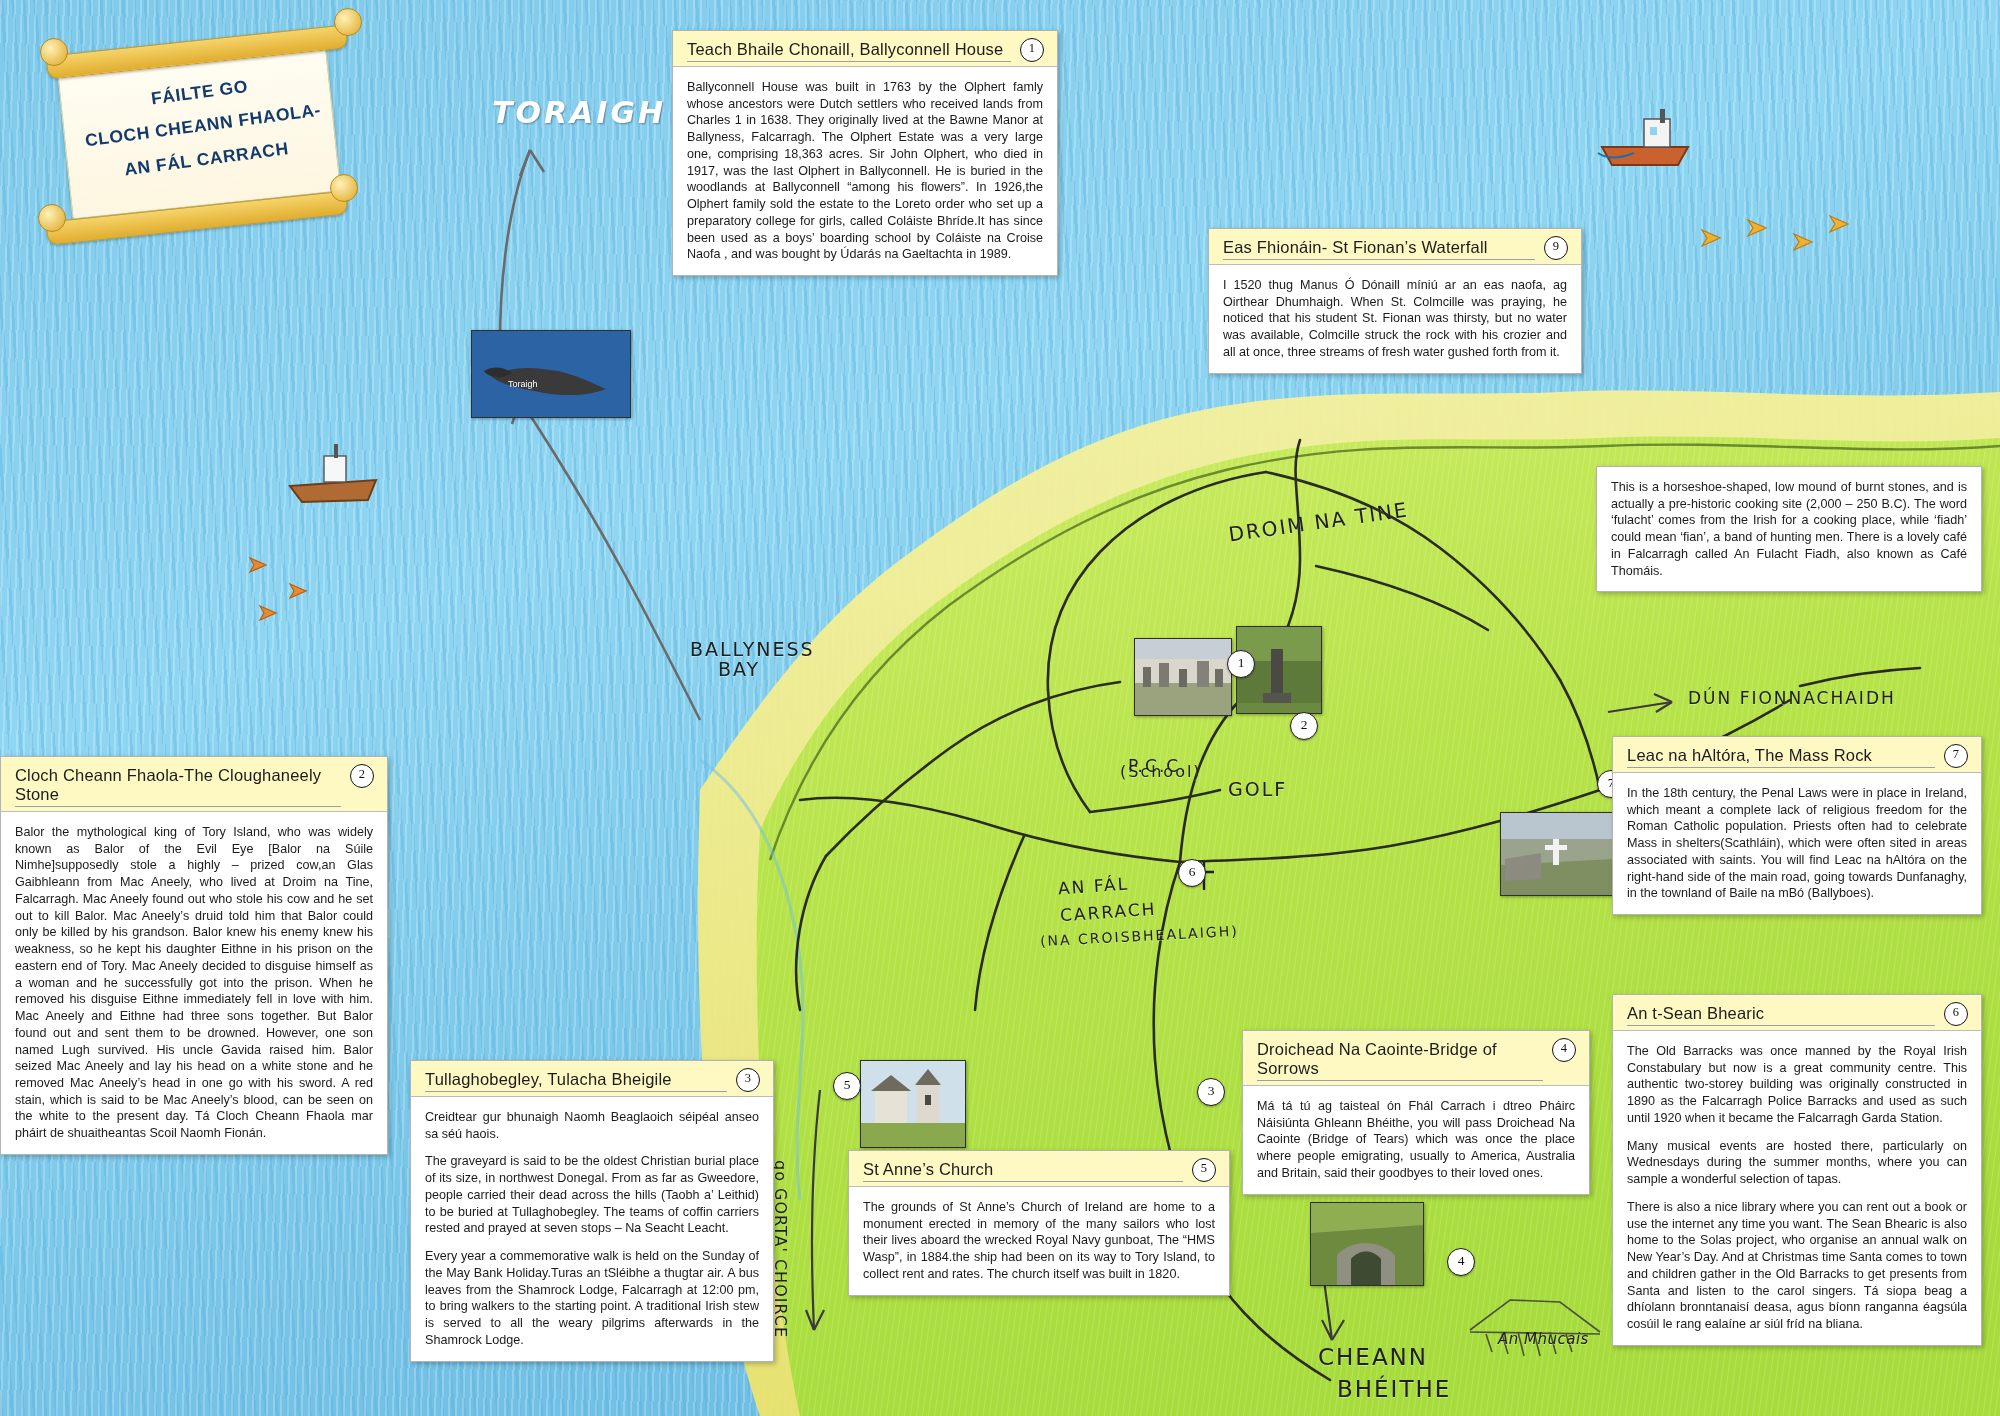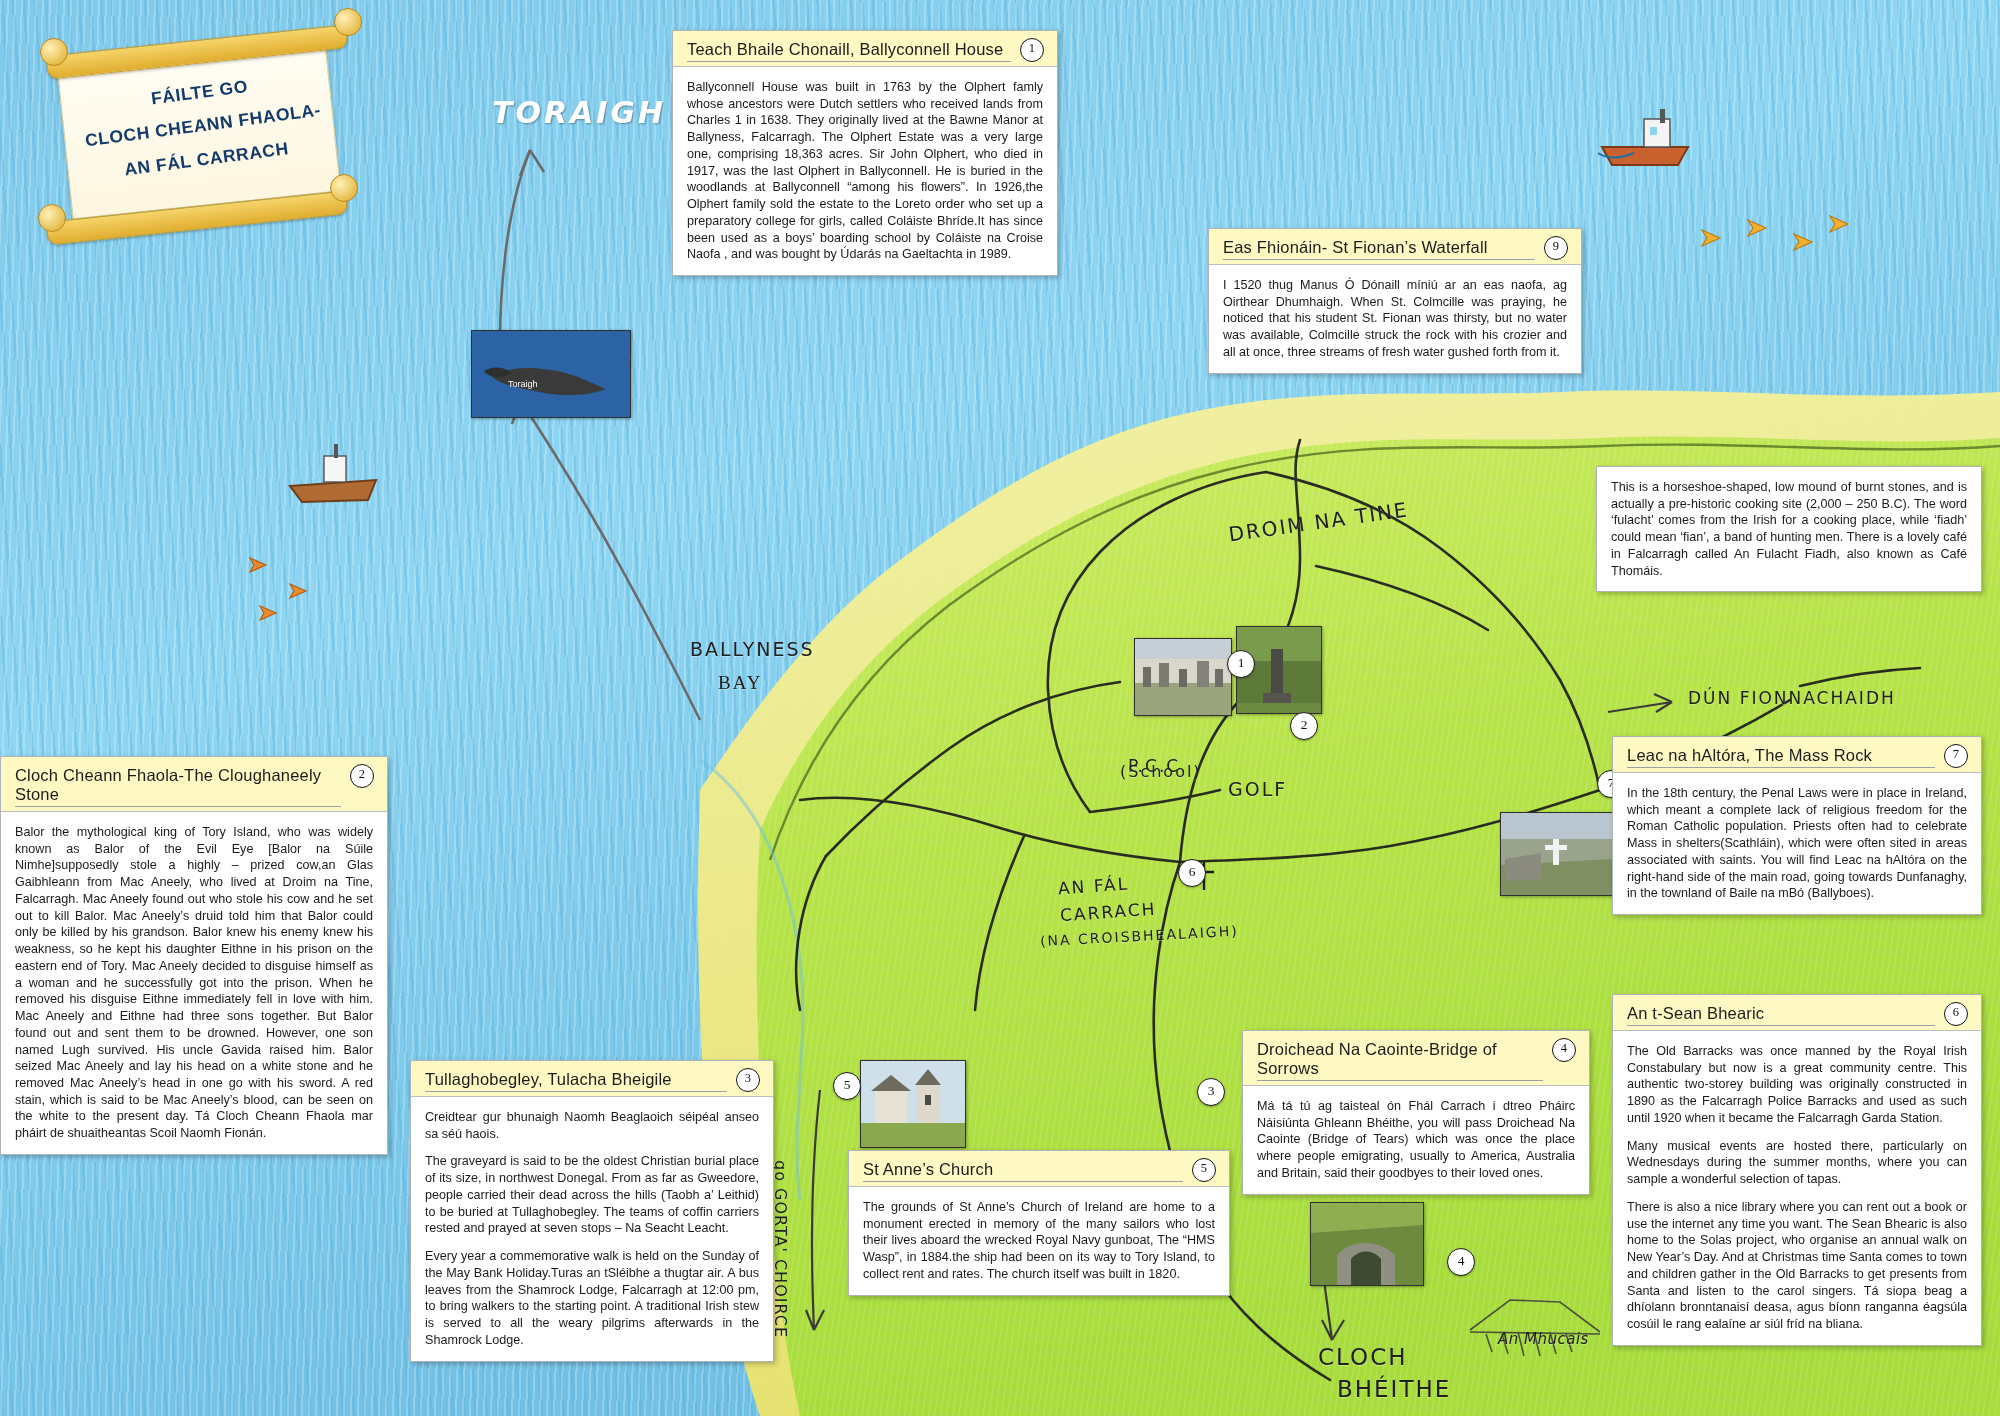--- a/index.html
+++ b/index.html
@@ -290,36 +290,36 @@
       <path d="M12,30 l18,8 l-18,8 l5,-8 z"></path>
       <path d="M58,20 l18,8 l-18,8 l5,-8 z"></path>
       <path d="M104,34 l18,8 l-18,8 l5,-8 z"></path>
       <path d="M140,16 l18,8 l-18,8 l5,-8 z"></path>
     </g>
   </svg>
 
   <div class="hand" style="left:492px;top:95px;font-size:30px;font-style:italic;color:#fff;font-weight:bold;text-shadow:1px 1px 2px rgba(0,0,0,.35);letter-spacing:3px;">TORAIGH</div>
 
   <div class="hand" style="left:690px;top:638px;font-size:19px;">BALLYNESS</div>
-  <div class="hand" style="left:718px;top:672px;font-size:19px;font-family:Liberation Serif, serif;">BAY</div>
+  <div class="hand" style="left:718px;top:658px;font-size:19px;">BAY</div>
 
   <div class="hand" style="left:1228px;top:510px;font-size:20px;transform:rotate(-8deg);">DROIM NA TINE</div>
 
   <div class="hand" style="left:1688px;top:688px;font-size:17px;">DÚN FIONNACHAIDH</div>
 
   <div class="hand" style="left:1128px;top:738px;font-size:17px;margin-top:18px;">P.C.C.</div>
   <div class="hand" style="left:1120px;top:762px;font-size:16px;">(School)</div>
 
   <div class="hand" style="left:1228px;top:778px;font-size:19px;">GOLF</div>
 
   <div class="hand" style="left:1058px;top:876px;font-size:17px;transform:rotate(-4deg);">AN FÁL</div>
   <div class="hand" style="left:1060px;top:902px;font-size:17px;transform:rotate(-4deg);">CARRACH</div>
   <div class="hand" style="left:1040px;top:928px;font-size:14px;transform:rotate(-3deg);">(NA CROISBHEALAIGH)</div>
 
-  <div class="hand" style="left:1318px;top:1344px;font-size:23px;">CLOCH</div>
+  <div class="hand" style="left:1318px;top:1344px;font-size:23px;">CHEANN</div>
   <div class="hand" style="left:1322px;top:1376px;font-size:23px;margin-left:15px;">BHÉITHE</div>
   <div class="hand" style="left:1498px;top:1330px;font-size:15px;font-style:italic;letter-spacing:.5px;">An Mhucais</div>
 
   <div class="hand" style="left:790px;top:1160px;font-size:16px;transform:rotate(90deg);transform-origin:left top;letter-spacing:1px;">go GORTA' CHOIRCE</div>
 
   <div class="map-badge" style="left:1227px;top:650px;">1</div>
   <div class="map-badge" style="left:1290px;top:712px;">2</div>
   <div class="map-badge" style="left:1197px;top:1078px;">3</div>
   <div class="map-badge" style="left:1447px;top:1248px;">4</div>
   <div class="map-badge" style="left:833px;top:1072px;">5</div>

